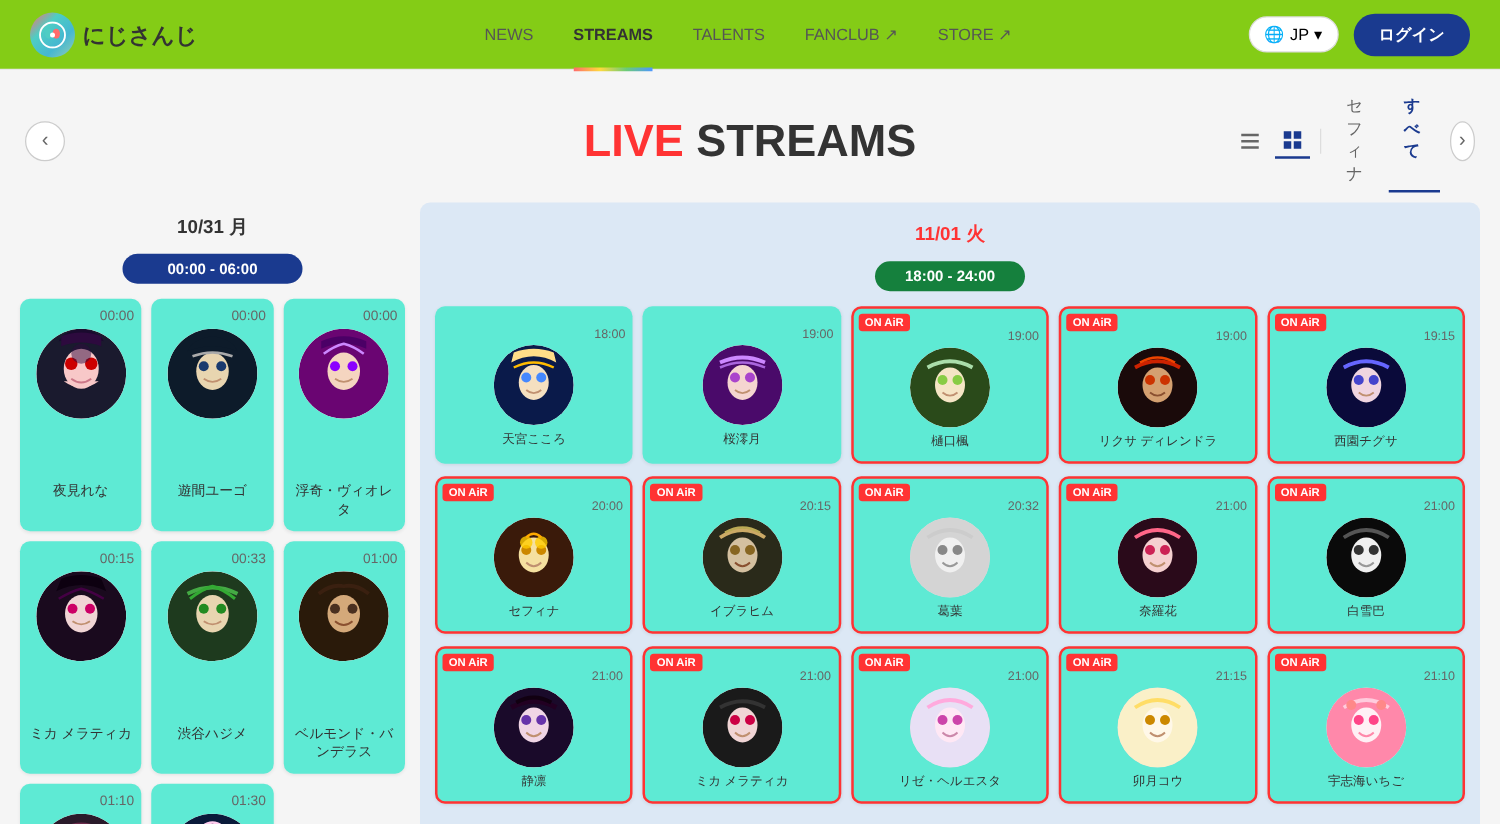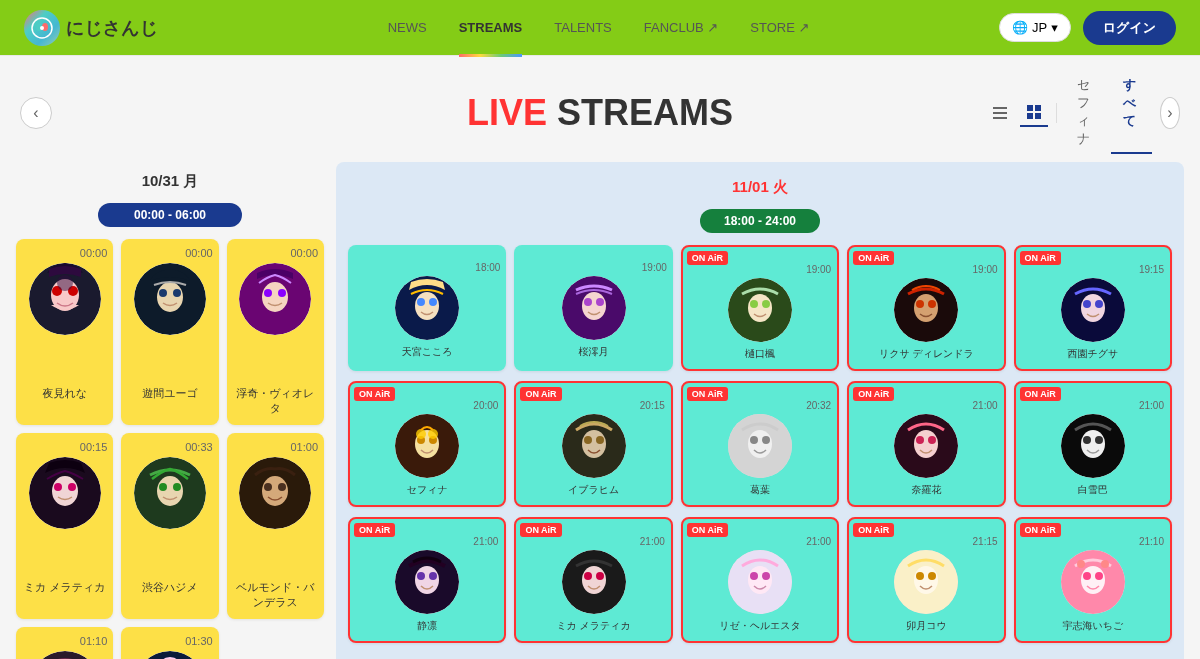--- a/index.html
+++ b/index.html
@@ -29,21 +29,21 @@
 
     
     .main-content { display: flex; gap: 0; padding: 0 16px; }
 
     
     .left-section { width: 320px; min-width: 320px; padding-right: 12px; }
     .date-header { text-align: center; font-size: 15px; font-weight: 600; color: #333; padding: 10px 0 12px; }
     .time-badge-wrap { text-align: center; margin-bottom: 12px; }
 
     .talent-grid { display: grid; grid-template-columns: repeat(3, 1fr); gap: 8px; }
-    .talent-card { background: #fde047; border-radius: 8px; padding: 8px 6px 8px; display: flex; flex-direction: column; align-items: center; position: relative; box-shadow: 0 1px 3px rgba(0,0,0,0.08); }
+    .talent-card { background: #5eead4; border-radius: 8px; padding: 8px 6px 8px; display: flex; flex-direction: column; align-items: center; position: relative; box-shadow: 0 1px 3px rgba(0,0,0,0.08); }
     .talent-time { font-size: 11px; color: #666; margin-bottom: 4px; align-self: flex-end; }
     .talent-avatar { width: 72px; height: 72px; border-radius: 50%; overflow: hidden; background: #eee; margin-bottom: 6px; display: flex; align-items: center; justify-content: center; }
     .talent-name { font-size: 11px; color: #333; text-align: center; line-height: 1.4; margin-top: 45px; }
 
     
     .right-section { flex: 1; background: #dce8f5; border-radius: 8px; padding: 10px 12px; min-height: 500px; }
     .right-date-header { text-align: center; font-size: 15px; font-weight: 700; color: #ff3333; padding: 6px 0 12px; }
     .right-time-badge-wrap { text-align: center; margin-bottom: 12px; }
 
     .talent-grid-right { display: grid; grid-template-columns: repeat(5, 1fr); gap: 8px; margin-bottom: 10px; }

